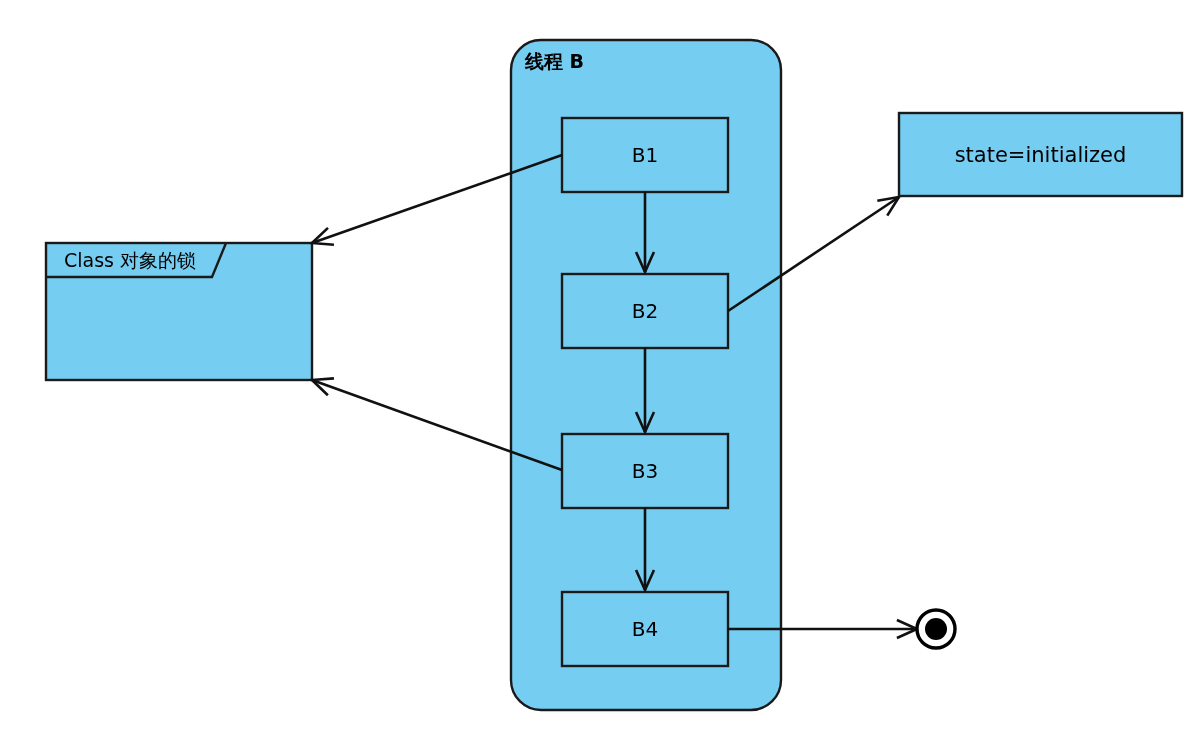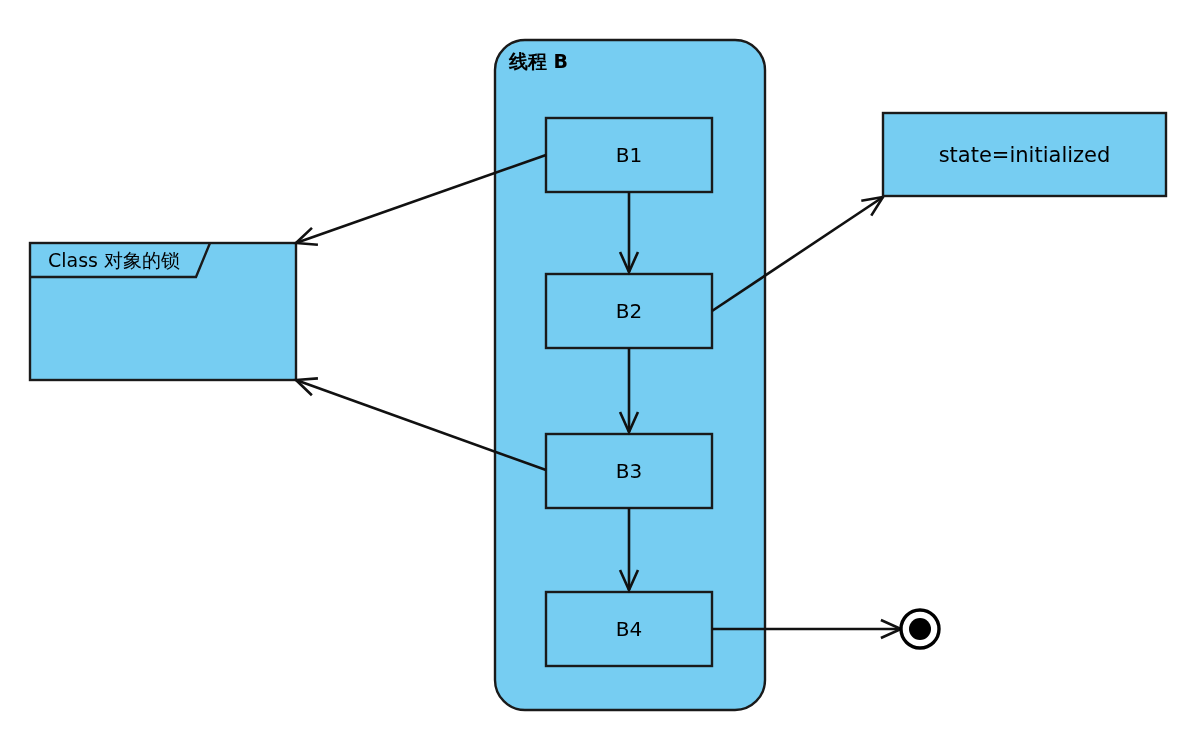--- a/index.html
+++ b/index.html
@@ -10,20 +10,21 @@
   body {
     width: 1194px;
     height: 750px;
     font-family: "DejaVu Sans", "Liberation Sans", sans-serif;
     overflow: hidden;
   }
   #diagram-root {
     position: relative;
     width: 1046px;
     height: 750px;
+    padding-left: 16px;
   }
   svg.diagram {
     display: block;
     width: 1194px;
     height: 750px;
   }
   .shape-fill {
     fill: #76cdf2;
   }
   .shape-stroke {

